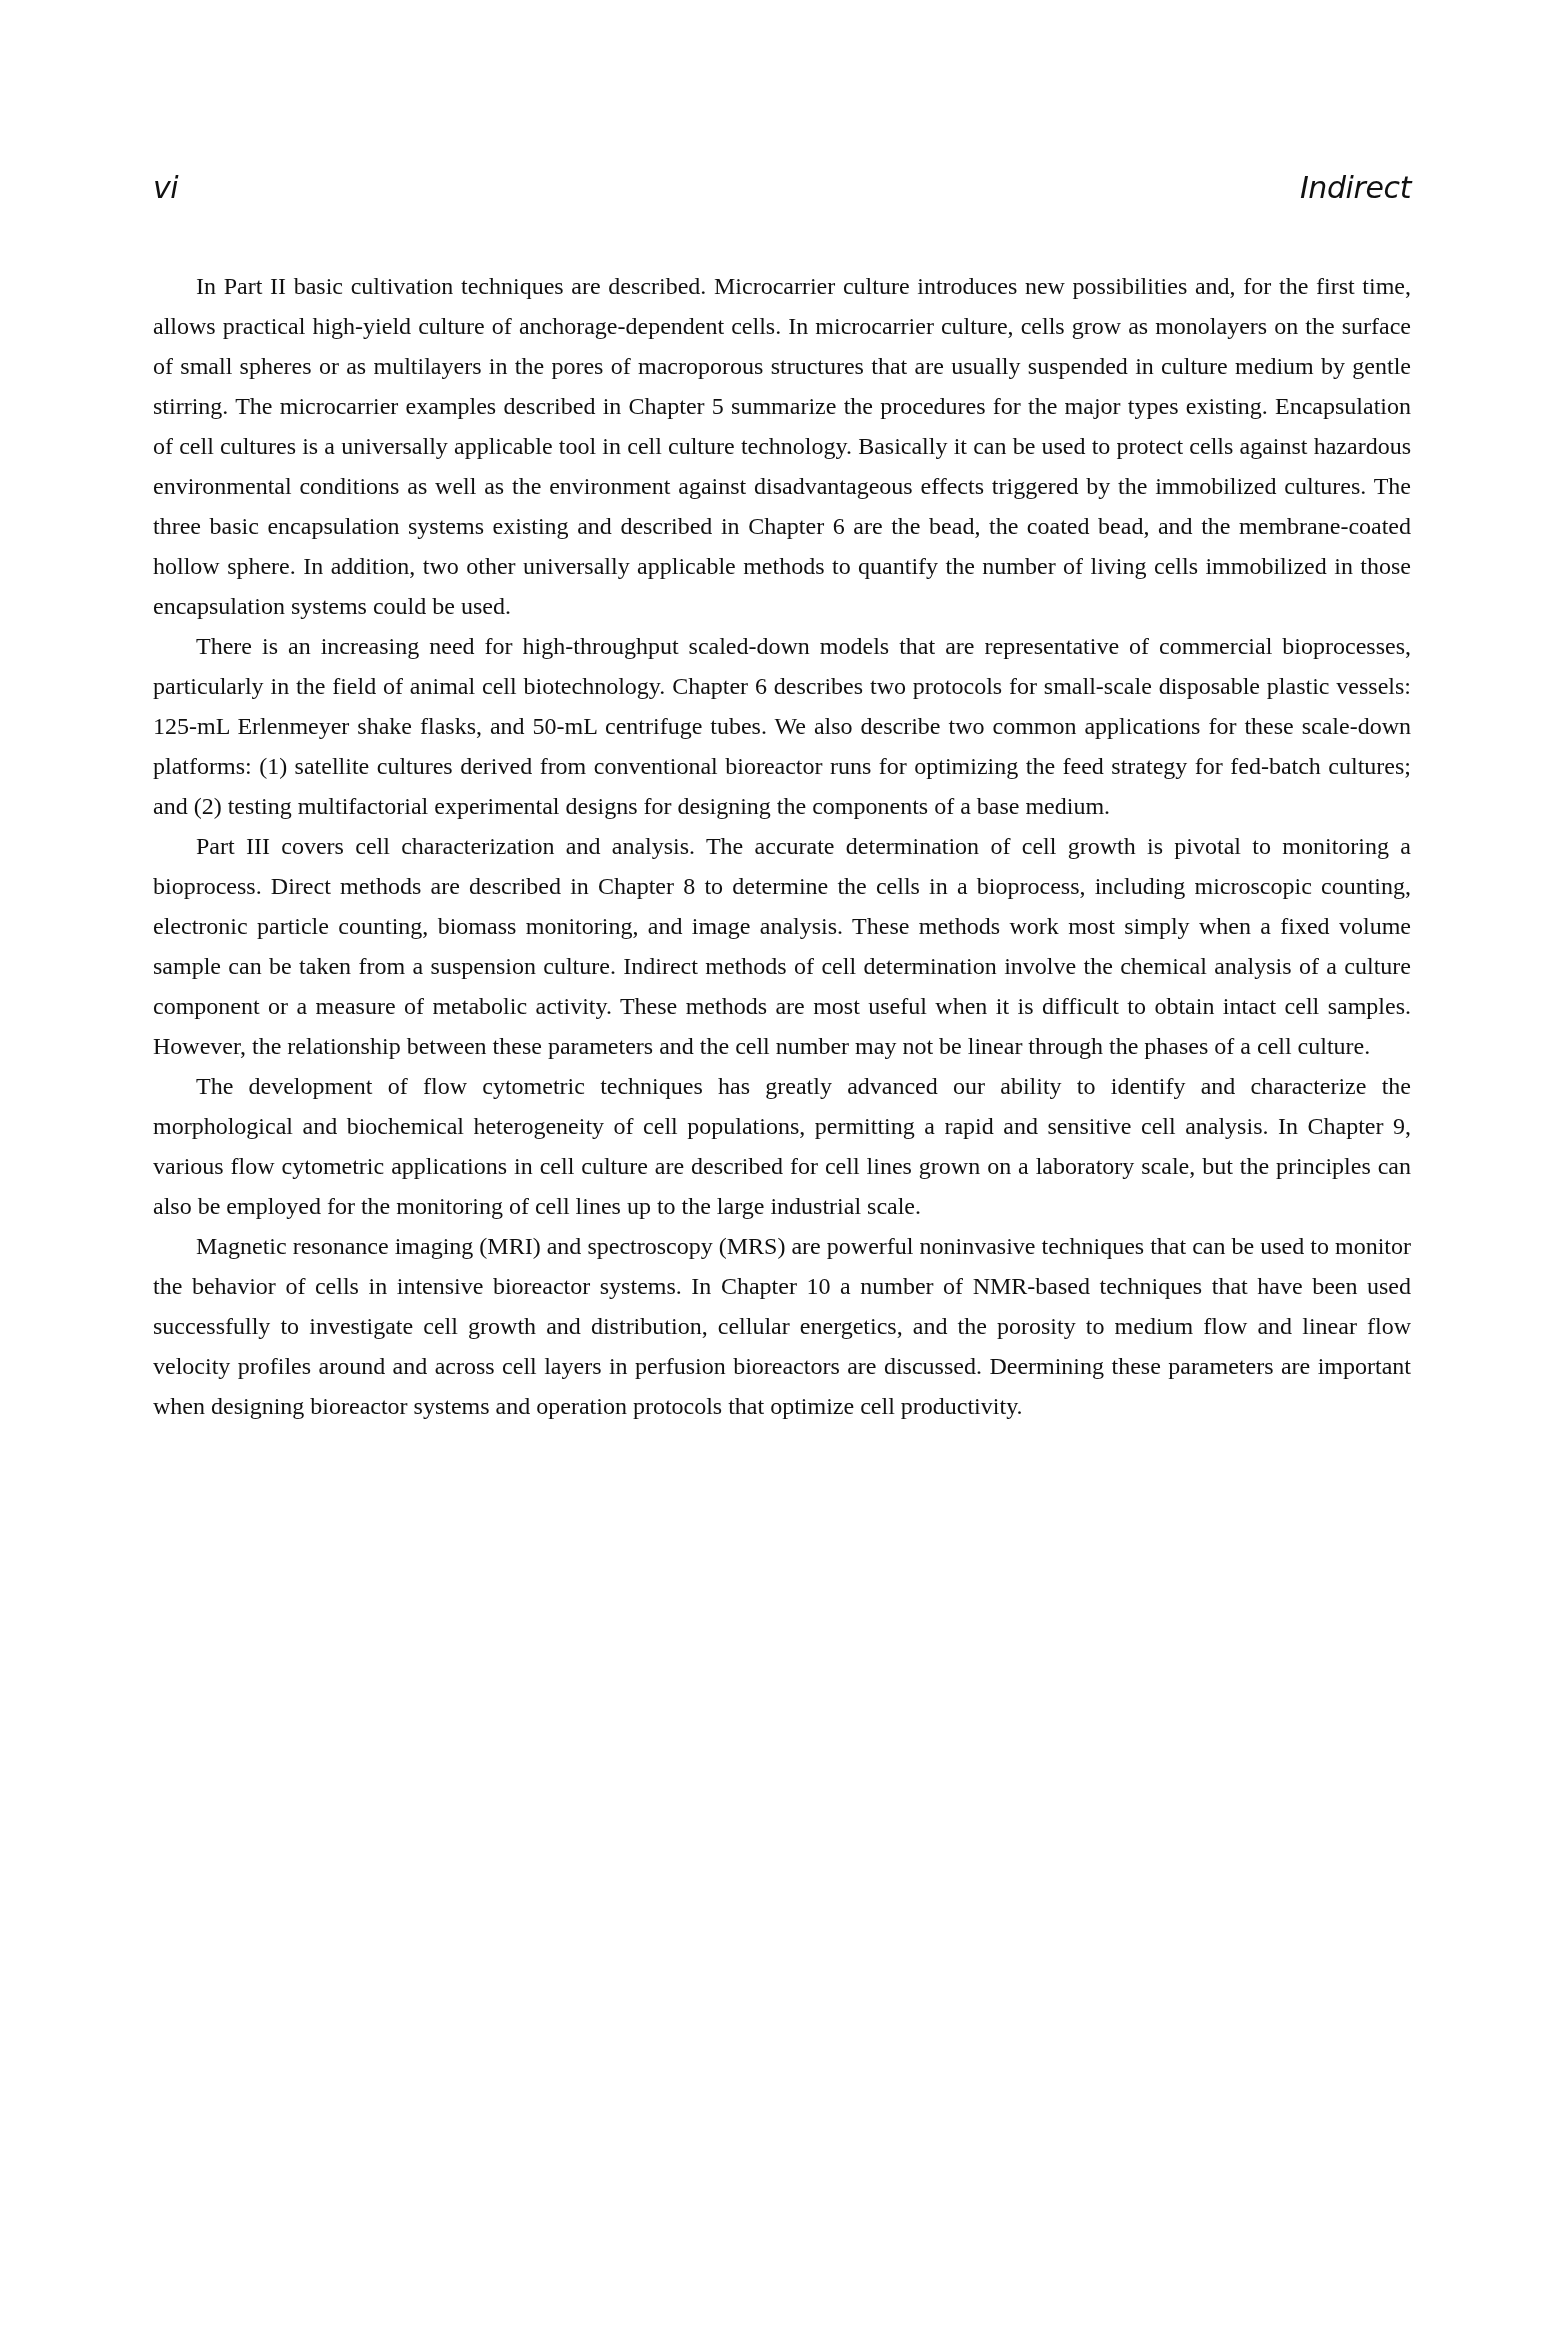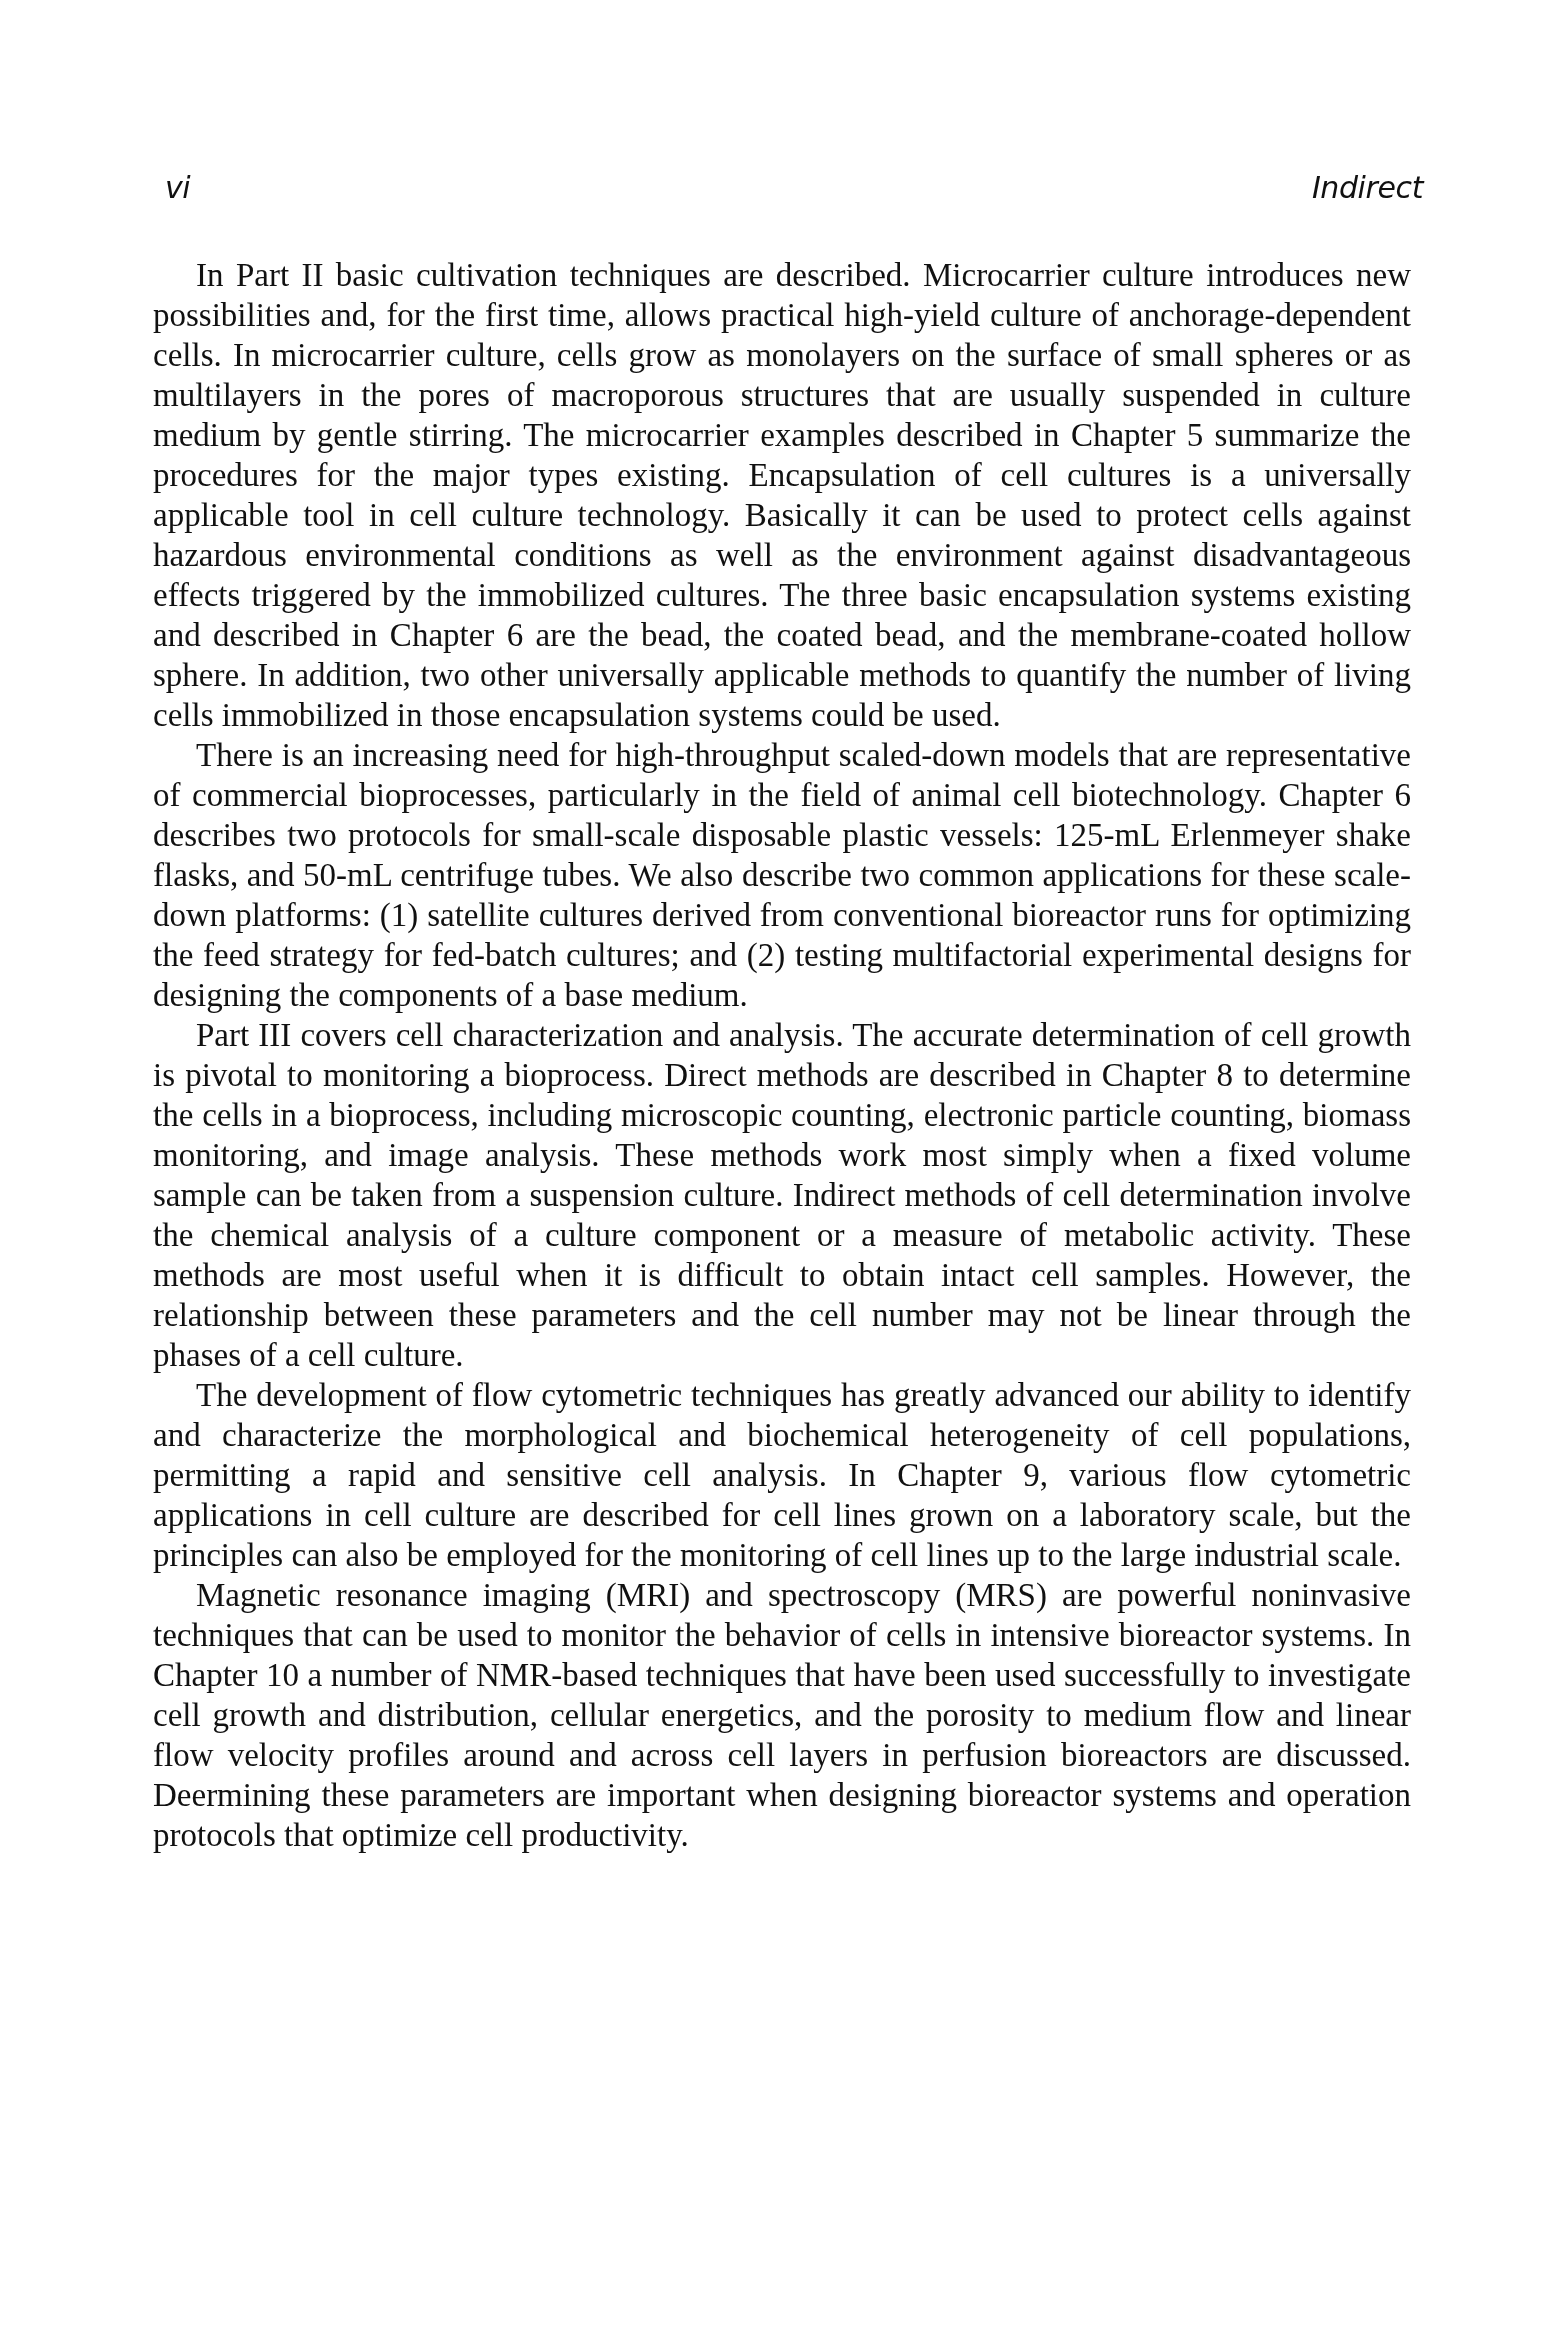--- a/index.html
+++ b/index.html
@@ -17,39 +17,38 @@
     .running-head {
       position: absolute;
       top: 170px;
       left: 153px;
       width: 1258px;
       height: 43px;
       font-family: "DejaVu Sans", sans-serif;
       font-style: italic;
       font-size: 30px;
       letter-spacing: -0.4px;
-      margin-left: 12px;
     }
     .running-head .folio {
       position: absolute;
       left: 0;
       top: 0;
     }
     .running-head .section {
       position: absolute;
       right: 0;
       top: 0;
     }
     .body-text {
       position: absolute;
-      top: 255px;
+      top: 266px;
       left: 153px;
       width: 1258px;
       font-family: "Liberation Serif", serif;
-      font-size: 33px;
+      font-size: 24px;
       line-height: 40px;
       text-align: justify;
       hyphens: none;
     }
     .body-text p {
       margin: 0;
       text-indent: 43px;
     }
   </style>
 </head>

